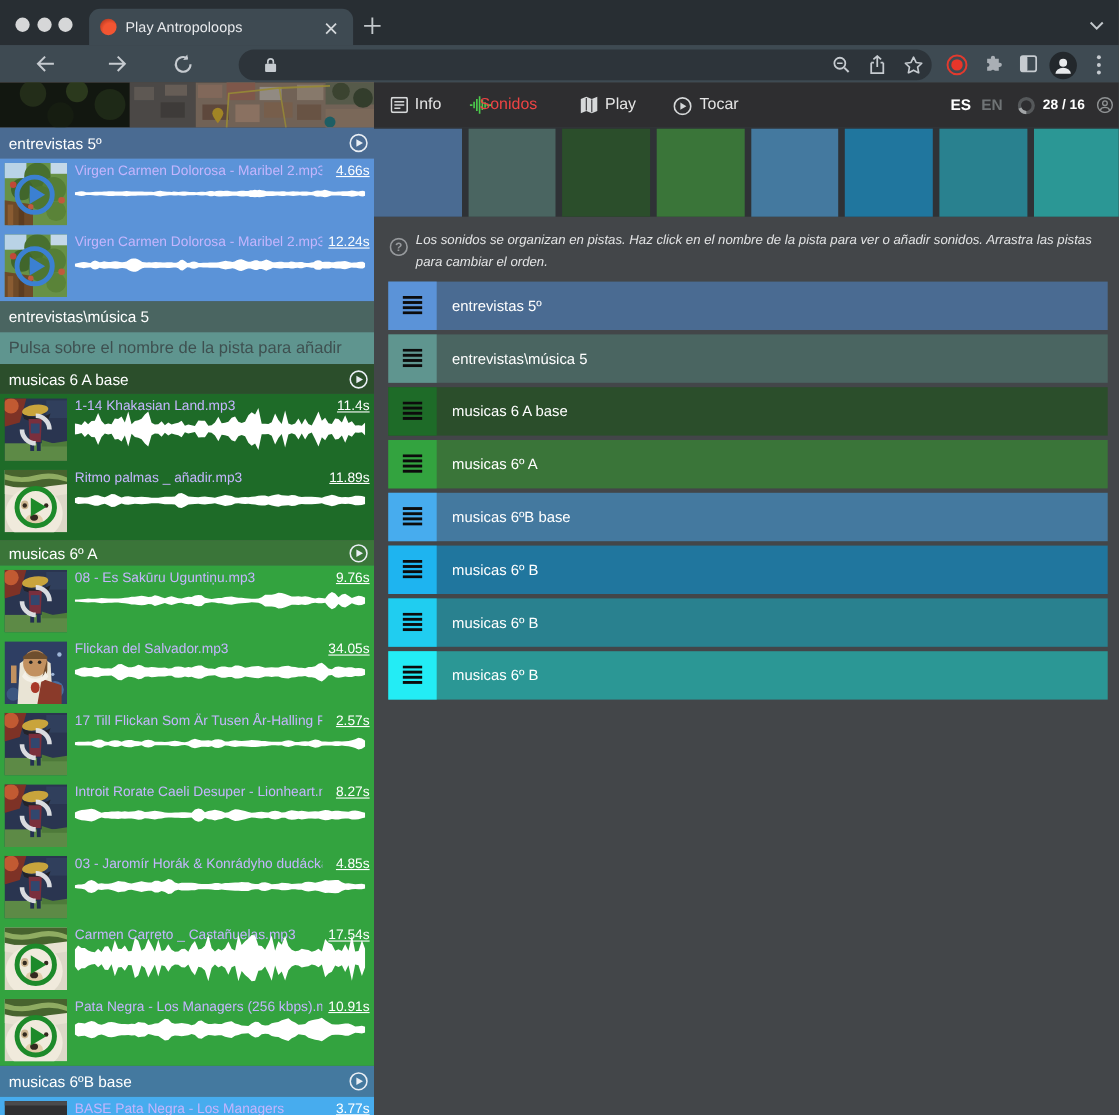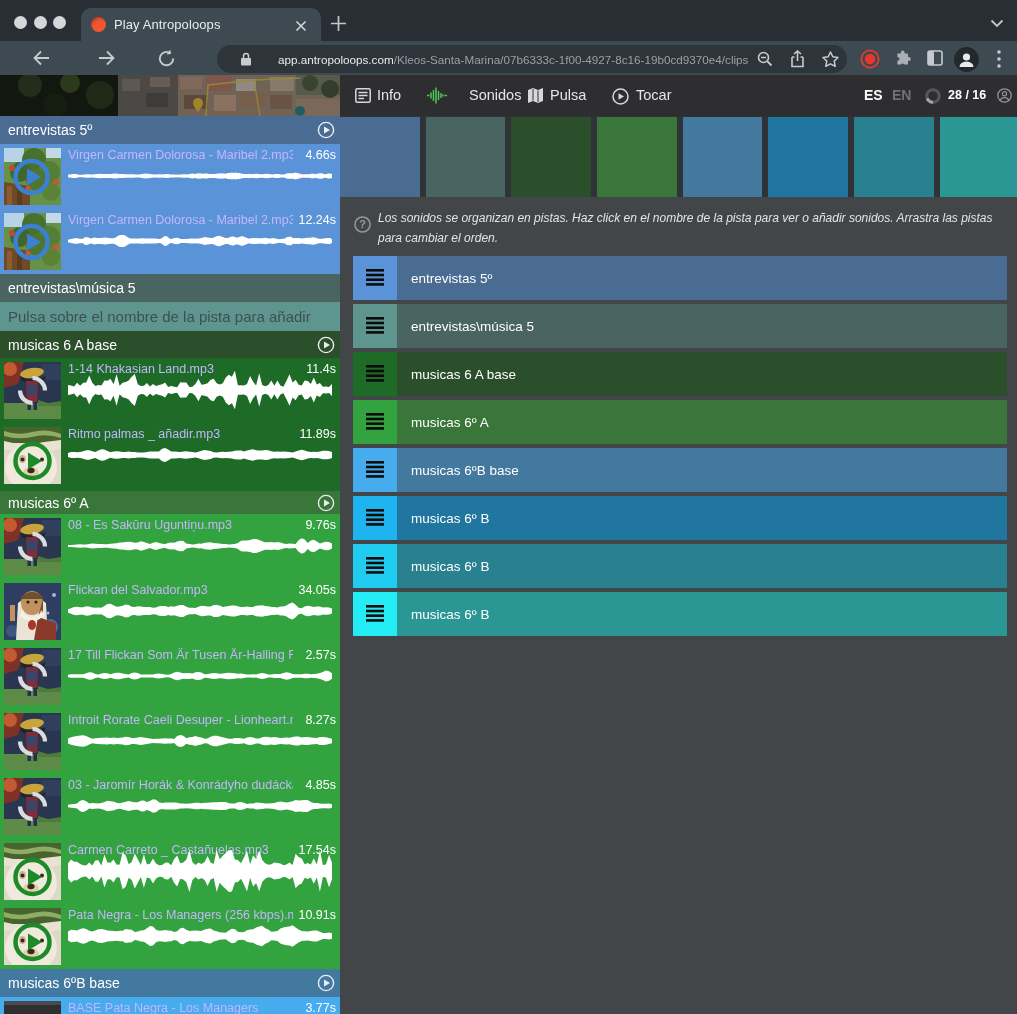--- a/index.html
+++ b/index.html
@@ -22,21 +22,21 @@
 .nav { position:absolute; top:0; height:41px; line-height:41px; font-size:14.5px; color:#e5e5e5; }
 
 #sidebar { position:absolute; left:0; top:0; width:340px; height:1014px; }
 .hdr { position:absolute; left:0; width:340px; color:#fff; }
 .hlbl { position:absolute; left:8px; top:50%; transform:translateY(-50%); font-size:14px; }
 .hplay { position:absolute; right:5px; top:50%; transform:translateY(-50%); width:18px; height:18px; }
 .carea { position:absolute; left:0; width:340px; }
 .clip { position:absolute; left:0; width:340px; height:65px; }
 .th { position:absolute; left:4px; top:3.5px; width:57px; height:57px; overflow:hidden; }
 .ct { position:absolute; left:68px; top:3.5px; width:225px; height:17px; font-size:12.5px; color:#c4b5fd; white-space:nowrap; overflow:hidden; }
-.cd { position:absolute; right:4px; top:4px; font-size:12.5px; color:#fff; }
+.cd { position:absolute; right:4px; top:4px; font-size:12.5px; color:#fff;text-decoration:underline; }
 .wf { position:absolute; }
 .inforow { position:absolute; left:0; width:340px; font-size:15px; color:#3E5050; line-height:29px; padding-left:8px; }
 #swrow { position:absolute; left:340px; top:116px; width:677px; height:80.5px; background:#2F3236; }
 .sw { position:absolute; top:117px; height:79.5px; }
 .trow { position:absolute; left:353px; width:653.5px; height:44px; }
 .ttab { position:absolute; left:0; top:0; width:44px; height:44px; display:flex; align-items:center; justify-content:center; }
 .tlbl { position:absolute; left:58px; top:50%; transform:translateY(-50%); font-size:13.5px; color:#fff; }
 #help { position:absolute; left:378px; top:209px; font-size:12px; line-height:19.5px; color:#e3e4e5; white-space:nowrap;font-style:italic; }
 </style></head>
 <body>
@@ -68,21 +68,20 @@
     </svg>
   <svg class="abs" style="left:157px;top:8px" width="19" height="19" viewBox="0 0 19 19">
       <path d="M16.2 9.5 A6.7 6.7 0 1 1 13.5 4.2" fill="none" stroke="#c6cbd0" stroke-width="1.9"></path>
       <path d="M13.2 0.5 L14 5 L9.5 5.6 Z" fill="#c6cbd0"></path>
     </svg>
   <div id="pill">
     <svg class="abs" style="left:23px;top:7px" width="12" height="14" viewBox="0 0 12 14">
         <rect x="1" y="6" width="10" height="7.5" rx="1" fill="#c6cbd0"></rect>
         <path d="M3.5 6 V4 a2.5 2.5 0 0 1 5 0 V6" fill="none" stroke="#c6cbd0" stroke-width="1.5"></path>
       </svg>
-    <div id="url">app.antropoloops.com<span class="gray">/Kleos-Santa-Marina/07b6333c-1f00-4927-8c16-19b0cd9370e4/clips</span></div>
     <svg class="abs" style="left:540px;top:6px" width="16" height="16" viewBox="0 0 16 16">
         <circle cx="6.5" cy="6.5" r="5" fill="none" stroke="#c6cbd0" stroke-width="1.6"></circle>
         <path d="M10.5 10.5 L14.5 14.5" stroke="#c6cbd0" stroke-width="1.8"></path>
         <path d="M4 6.5 H9" stroke="#c6cbd0" stroke-width="1.5"></path>
       </svg>
     <svg class="abs" style="left:573px;top:5px" width="15" height="18" viewBox="0 0 15 18">
         <path d="M7.5 1 V11 M4 4 L7.5 1 L11 4" fill="none" stroke="#c6cbd0" stroke-width="1.6"></path>
         <path d="M2 7 H4.5 M10.5 7 H13 M2 7 V16.5 H13 V7" fill="none" stroke="#c6cbd0" stroke-width="1.6"></path>
       </svg>
     <svg class="abs" style="left:605px;top:6px" width="17" height="16" viewBox="0 0 17 16">
@@ -156,26 +155,26 @@
         <path d="M0 8.5 H2.5"></path>
         <path d="M4 5.5 V11.5"></path>
         <path d="M6.5 3 V14"></path>
         <path d="M9 0.5 V16.5"></path>
         <path d="M11.5 4 V13"></path>
         <path d="M14 6 V11"></path>
         <path d="M16 7.5 V9.5"></path>
         <path d="M17.5 8.5 H20"></path>
       </g>
     </svg>
-  <div class="nav" style="left:469px;color:#e5e5e5">Sonidos</div>
+  <div class="nav" style="left:436px;color:#ef4444">Sonidos</div>
   <svg class="abs" style="left:527px;top:12px" width="17" height="17" viewBox="0 0 17 17">
       <path d="M1 3 L6 1 L11 3 L16 1 V14 L11 16 L6 14 L1 16 Z" fill="#d6d8d9"></path>
       <path d="M6 2 V13.5 M11 3.5 V15" stroke="#2E2E30" stroke-width="1"></path>
     </svg>
-  <div class="nav" style="left:550px">Pulsa</div>
+  <div class="nav" style="left:550px">Play</div>
   <svg class="abs" style="left:612px;top:12.5px" width="17" height="17" viewBox="0 0 17 17">
       <circle cx="8.5" cy="8.5" r="7.5" fill="none" stroke="#d6d8d9" stroke-width="1.5"></circle>
       <path d="M6.5 5.2 L12 8.5 L6.5 11.8 Z" fill="#d6d8d9"></path>
     </svg>
   <div class="nav" style="left:636px">Tocar</div>
   <div class="nav" style="left:864px;color:#fff;font-weight:bold;font-size:14px">ES</div>
   <div class="nav" style="left:892px;color:#6f7375;font-weight:bold;font-size:14px">EN</div>
   <svg class="abs" style="left:925px;top:13px" width="16" height="16" viewBox="0 0 16 16">
       <circle cx="8" cy="8" r="6.3" fill="none" stroke="#55585a" stroke-width="3"></circle>
       <path d="M8 14.3 A6.3 6.3 0 0 1 2.2 10.4" fill="none" stroke="#a2a5a7" stroke-width="3"></path>

